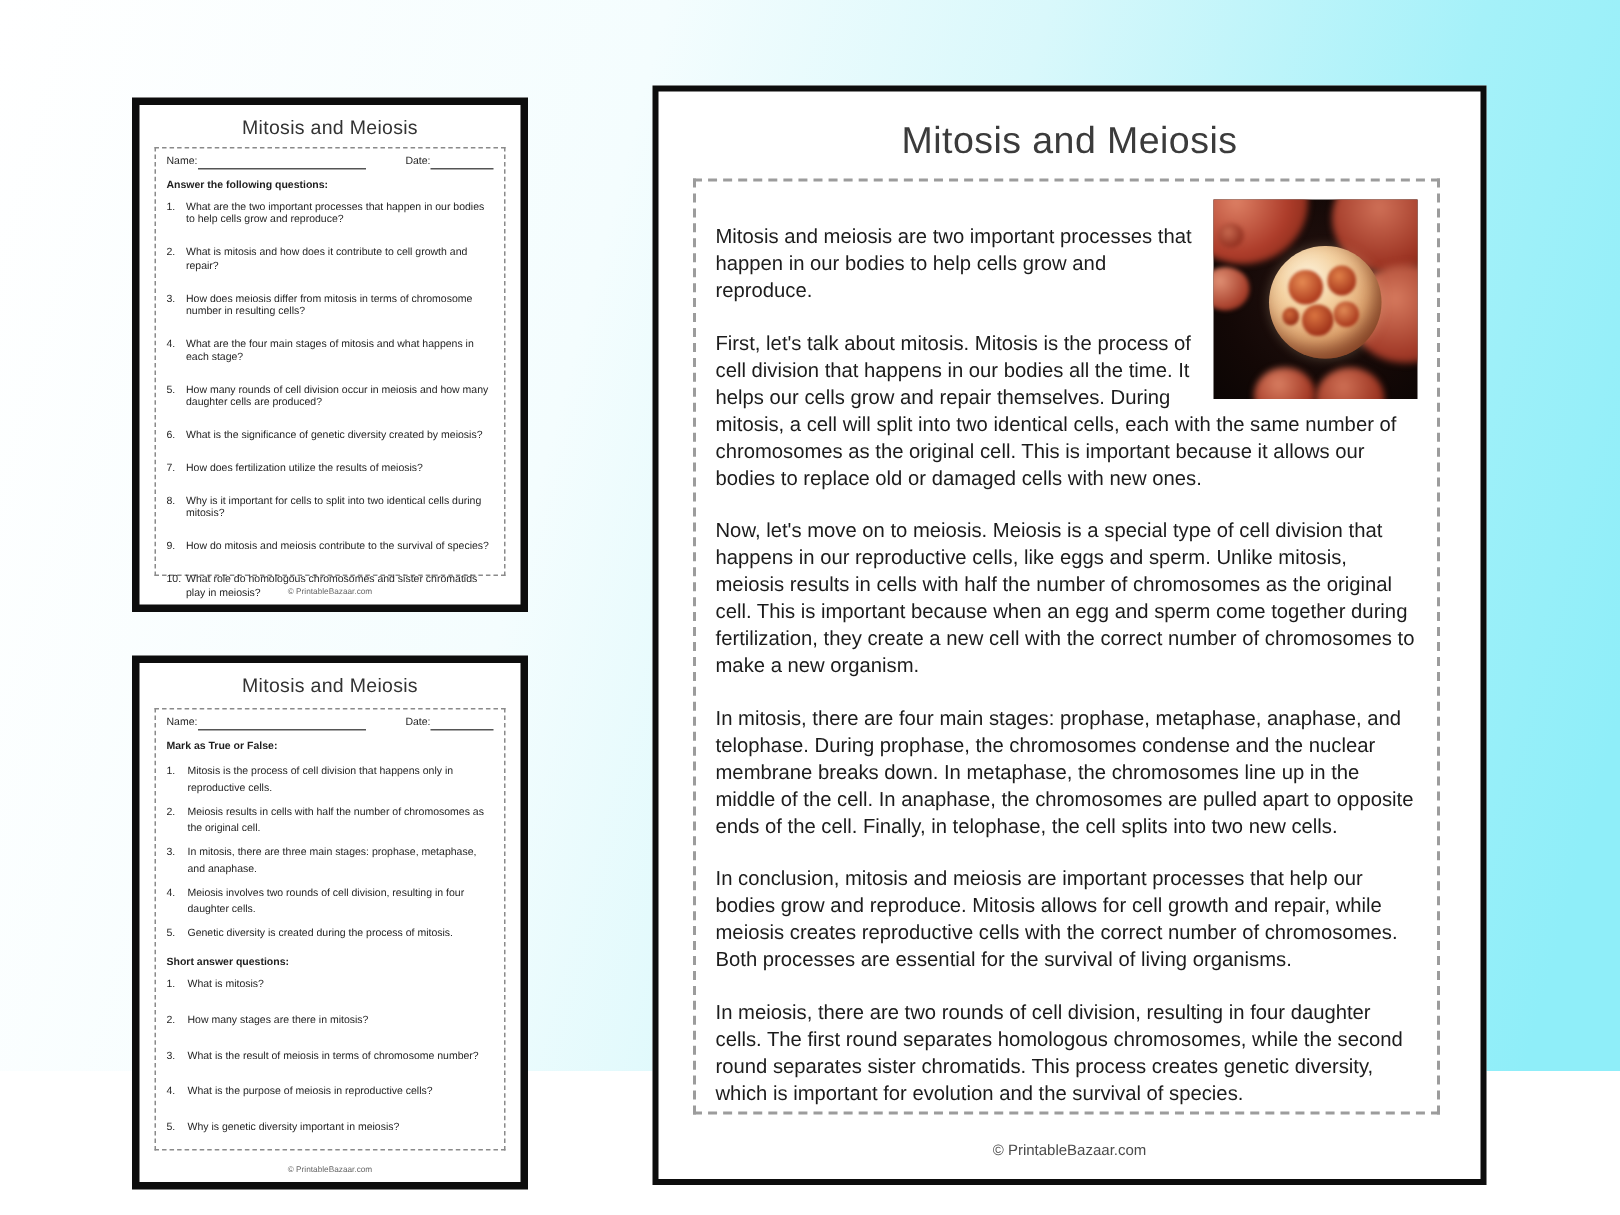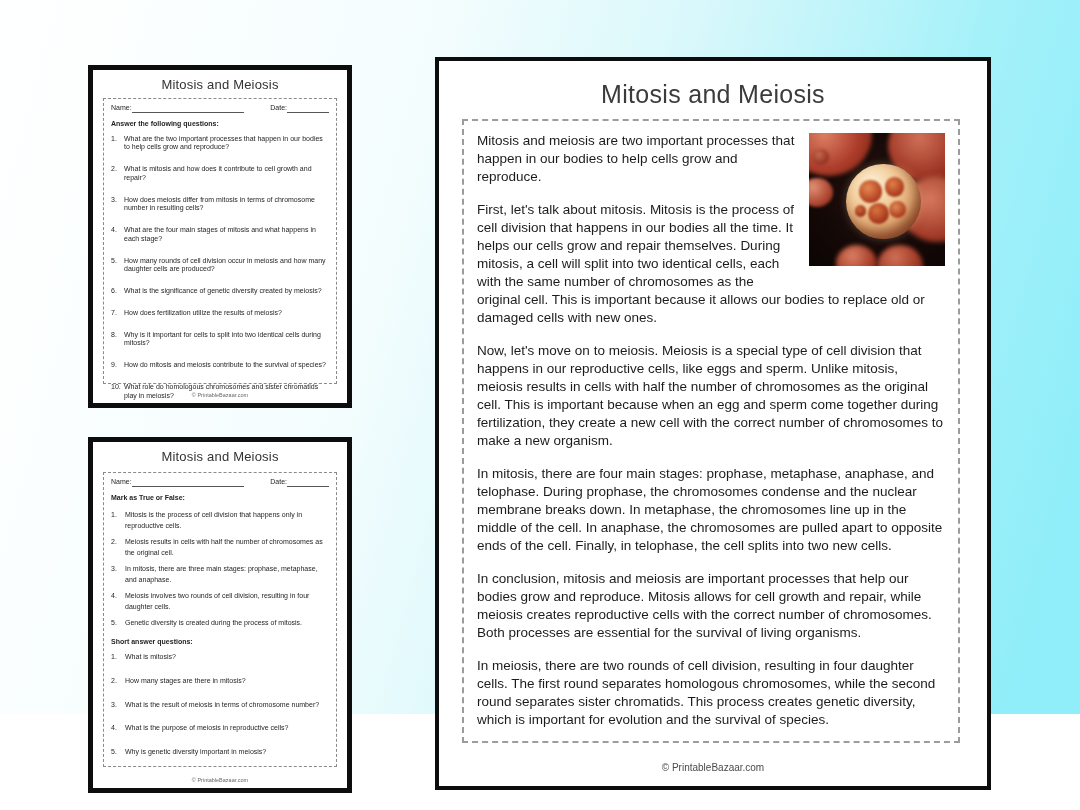--- a/index.html
+++ b/index.html
@@ -47,21 +47,21 @@
   .sa-heading { margin-top:10px; }
 
   
   .main { left:435px; top:57px; width:556px; height:733px; border:4px solid #0d0d0d; }
   .main-title { margin-top:19px; text-align:center; font-size:25px; font-weight:400; color:#3b3b3b; letter-spacing:0.3px; }
   .main-box {
     position:absolute; left:23px; right:27px; top:58px; bottom:43px;
     border:2px dashed #9c9c9c; padding:11px 13px 8px;
     font-size:13.5px; line-height:18px; color:#1c1c1c;
   }
-  .main-box p { margin:0 0 15px; }
+  .main-box p { margin:17px 0 15px; }
   .main-box p:last-child { margin-bottom:0; }
   .main-footer { position:absolute; bottom:13px; left:0; right:0; text-align:center; font-size:10px; color:#4a4a4a; }
 
   
   .cell-image {
     float:right; width:136px; height:133px; margin:1px 0 8px 12px;
     position:relative; overflow:hidden;
     background:radial-gradient(circle at 55% 45%, #241210 0%, #130806 65%, #0b0504 100%);
   }
   .cell-image div { position:absolute; border-radius:50%; }

